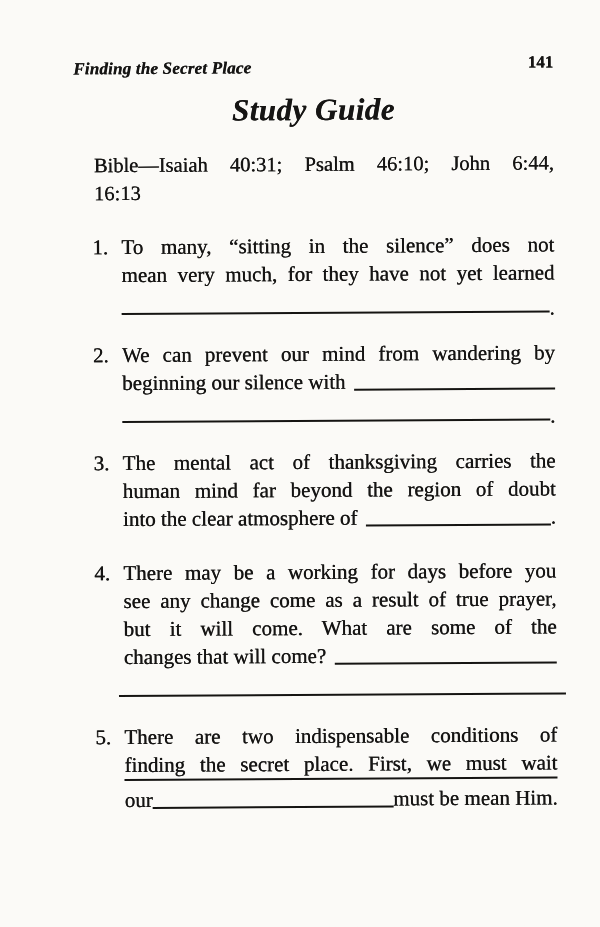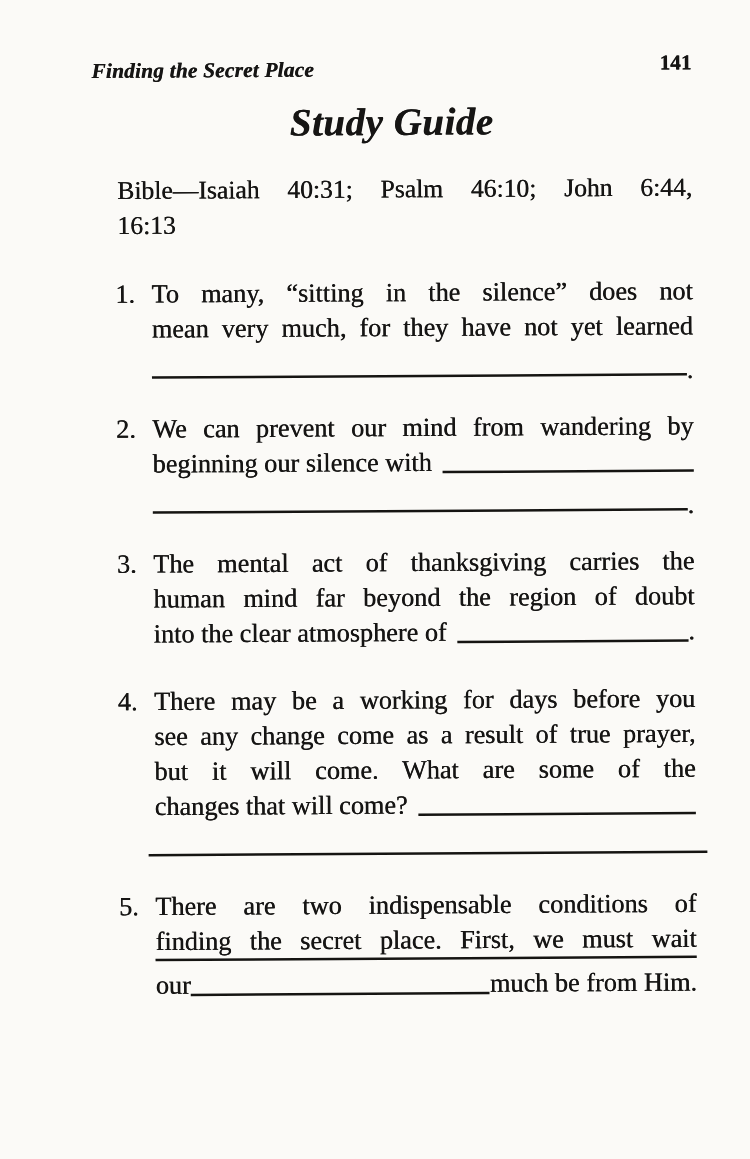--- a/index.html
+++ b/index.html
@@ -31,20 +31,21 @@
   .runhead {
     font-style: italic;
     font-weight: bold;
     font-size: 17px;
     letter-spacing: 0.2px;
   }
   .pagenum {
     font-size: 17px;
     font-weight: bold;
     transform: translateY(-4px);
+    margin-top: 12px;
   }
   .title {
     margin: 12px 0 0 0;
     text-align: center;
     font-size: 31px;
     font-style: italic;
     font-weight: bold;
     letter-spacing: 0.5px;
     line-height: 40px;
   }
@@ -178,18 +179,18 @@
     <span class="qnum">5.</span>
     <div class="qbody">
       <div class="line just">There are two indispensable conditions of</div>
       <div class="line just">finding the secret place. First, we must wait</div>
       <div class="line flexline textline">
         <span class="blank"></span>
       </div>
       <div class="line flexline textline">
         <span class="txt">our</span>
           <span class="blank"></span>
-          <span class="txt">much be from Him.</span>
+          <span class="txt">must be mean Him.</span>
       </div>
     </div>
   </div>
 
 </div>
 
 </body></html>

